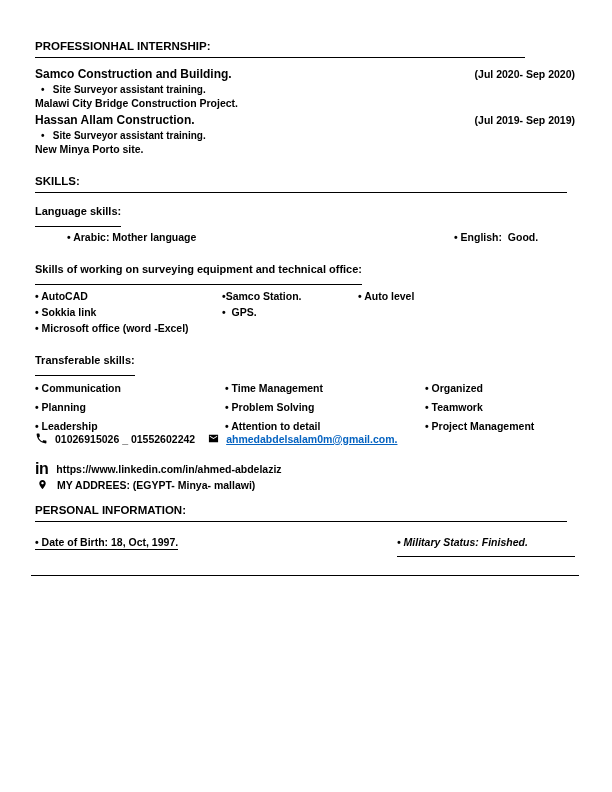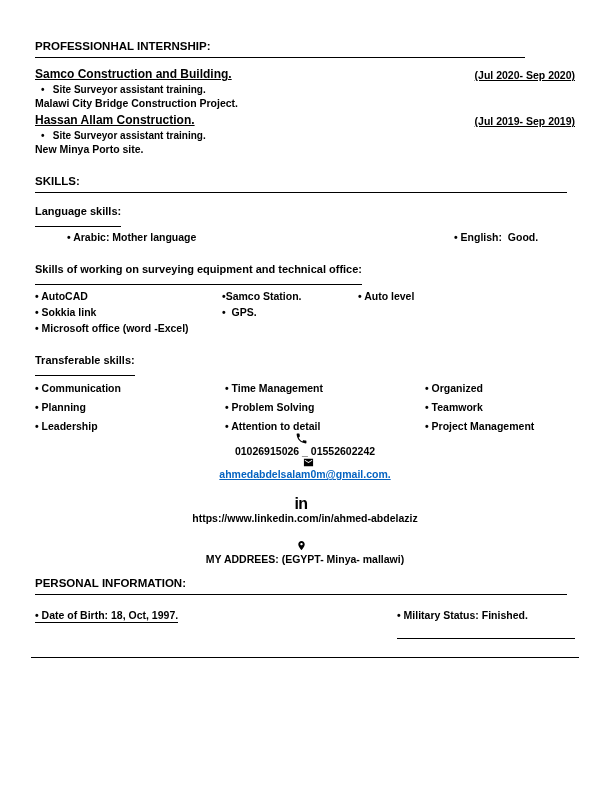--- a/index.html
+++ b/index.html
@@ -5,47 +5,47 @@
   * { margin:0; padding:0; box-sizing:border-box; }
   html,body { background:#ffffff; }
   body { font-family:"Liberation Sans", sans-serif; color:#000; }
   .page { position:relative; width:612px; height:792px; background:#ffffff; overflow:hidden; }
   .content { position:absolute; left:35px; top:40px; width:540px; }
 
   .h1 { font-size:11.5px; font-weight:bold; border-bottom:1.4px solid #000; padding-bottom:5px; }
   .rule-internship { width:490px; margin-bottom:9px; }
   .rule-full { width:532px; }
 
-  .company-row { display:flex; justify-content:space-between; align-items:flex-end;text-decoration:underline; }
+  .company-row { display:flex; justify-content:space-between; align-items:center; }
   .company { font-size:12px; font-weight:bold; }
   .dates { font-size:10.5px; font-weight:bold; }
   .bullet-line { font-size:10px; font-weight:bold; padding-left:6px; margin-top:3px; white-space:pre-wrap; }
   .project { font-size:10.5px; font-weight:bold; margin-top:2px; }
   .entry + .entry { margin-top:4px; }
 
   .sub { display:inline-block; font-size:11px; font-weight:bold; border-bottom:1.2px solid #000; padding-bottom:9px; }
 
   .grid { display:grid; font-size:10.5px; font-weight:bold; }
   .grid span { white-space:pre-wrap; }
   .grid-lang { grid-template-columns:387px auto; margin-top:4px;margin-left:32px; }
   .grid-equip { grid-template-columns:187px 136px auto; row-gap:4px; margin-top:5px; }
   .grid-trans { grid-template-columns:190px 200px auto; row-gap:7px; margin-top:6px; }
 
   .mt-section { margin-top:20px; }
   .mt-sub { margin-top:16px; }
 
-  .contact-line { display:flex; align-items:center; font-size:10.5px; font-weight:bold;flex-direction:column; }
+  .contact-line { display:flex; align-items:center; font-size:10.5px; font-weight:bold; }
   .icon { display:inline-flex; align-items:center; justify-content:center; }
   .link { color:#0563C1; text-decoration:underline; cursor:pointer; }
   .li-glyph { font-size:16px; font-weight:bold; letter-spacing:-0.5px; line-height:1; }
 
   .personal-row { display:flex; font-size:10.5px; font-weight:bold; margin-top:14px; }
   .personal-left { width:362px; }
   .u-inline { display:inline-block; border-bottom:1.2px solid #000; padding-bottom:1px; }
-  .personal-right { flex:1; border-bottom:1.2px solid #000; padding-bottom:17px; }
+  .personal-right { flex:1; border-bottom:1.2px solid #000; padding-bottom:8px;font-style:italic; }
 
   .bottom-rule { border-top:1px solid #000; width:548px; margin-left:-4px; margin-top:18px; }
 </style>
 </head>
 <body>
 
 <div class="page">
   <div class="content">
 
     <div class="h1 rule-internship">PROFESSIONHAL INTERNSHIP:</div>
@@ -122,21 +122,21 @@
           </svg>
       </span>
       <a class="link">ahmedabdelsalam0m@gmail.com.</a>
     </div>
 
     <div class="contact-line" style="margin-top:16px;">
       <span class="icon li-glyph" style="margin-right:8px;">in</span>
       <span>https://www.linkedin.com/in/ahmed-abdelaziz</span>
     </div>
 
-    <div class="contact-line" style="margin-top:14px;">
+    <div class="contact-line" style="">
       <span class="icon" style="margin-right:9px; margin-left:2px;">
         <svg viewBox="0 0 24 24" width="11" height="15">
             <path fill="#000" d="M12 2C8.1 2 5 5.1 5 9c0 5.2 7 13 7 13s7-7.8 7-13c0-3.9-3.1-7-7-7zm0 9.6c-1.4 0-2.6-1.2-2.6-2.6S10.6 6.4 12 6.4s2.6 1.2 2.6 2.6-1.2 2.6-2.6 2.6z"></path>
           </svg>
       </span>
       <span>MY ADDREES: (EGYPT- Minya- mallawi)</span>
     </div>
 
     <div class="h1 rule-full" style="margin-top:12px;">PERSONAL INFORMATION:</div>
 

